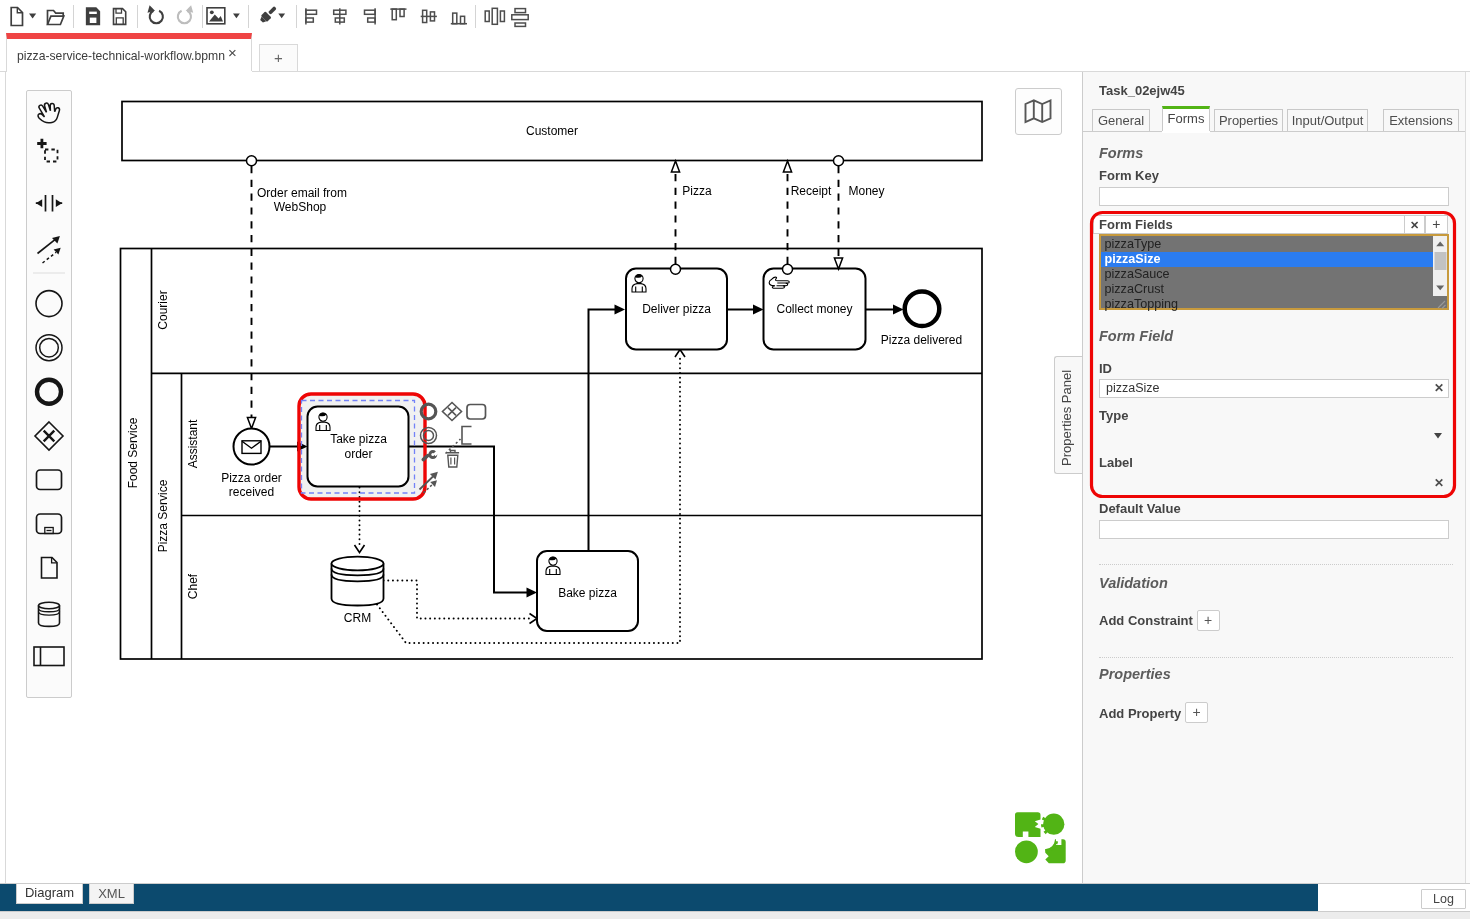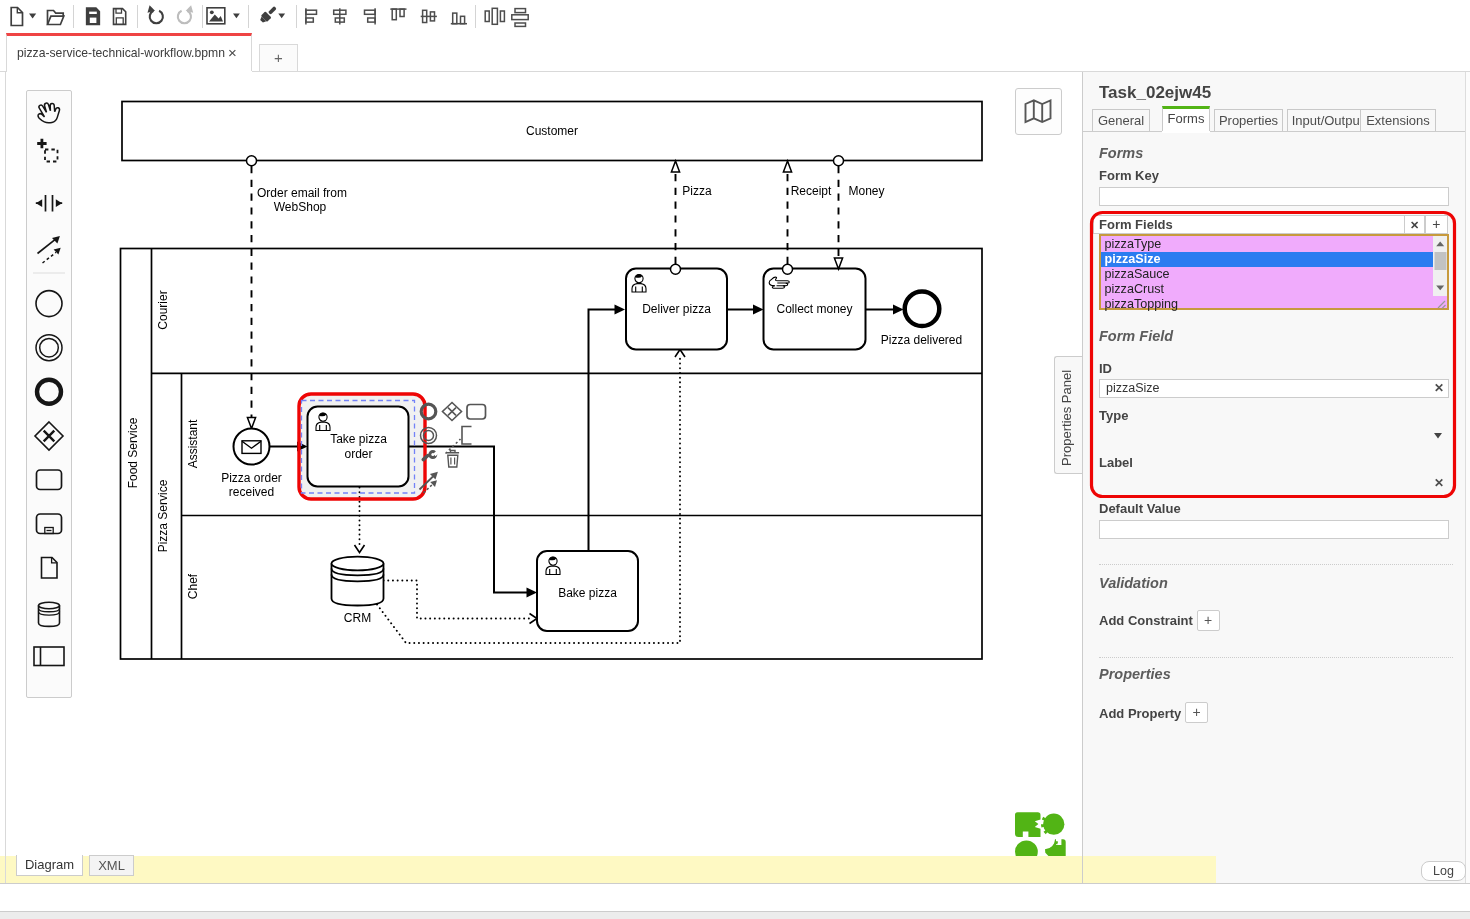--- a/index.html
+++ b/index.html
@@ -1,41 +1,41 @@
 <!DOCTYPE html>
 <html><head>
 <meta charset="utf-8">
 <style>
 *{margin:0;padding:0;box-sizing:border-box}
 html,body{width:1470px;height:919px;overflow:hidden;background:#fff}
 #app{position:relative;width:1470px;height:919px;font-family:"Liberation Sans",sans-serif;background:#fff;overflow:hidden}
 .a{position:absolute}
 svg{display:block}
 .sep{position:absolute;top:5px;width:1px;height:23px;background:#d4d4d4}
-#tabbar .tab1{position:absolute;left:6px;top:33px;width:246px;height:39px;background:#fff;border-left:1px solid #d9d9d9;border-right:1px solid #d9d9d9;border-top:3px solid #ef4444}
+#tabbar .tab1{position:absolute;left:6px;top:33px;width:246px;height:39px;background:#fff;border-left:1px solid #d9d9d9;border-right:1px solid #d9d9d9;border-top:6px solid #ef4444}
 #tabbar .tab1 span{position:absolute;left:10px;top:10px;font-size:12.2px;color:#3c3c3c}
 #tabbar .tabx{position:absolute;left:228px;top:44px;font-size:15px;color:#4a4a4a;font-family:"Liberation Sans",sans-serif}
 #tabbar .tabplus{position:absolute;left:259px;top:44px;width:39px;height:28px;background:#fbfbfb;border:1px solid #d9d9d9;border-bottom:none;color:#666;font-size:15px;text-align:center;line-height:26px}
 #tabline{position:absolute;top:71px;left:0;width:1470px;height:1px;background:#d9d9d9}
 #tabline2{position:absolute;top:71px;left:7px;width:245px;height:1px;background:#fff}
 #contentL{position:absolute;left:5px;top:72px;width:1px;height:811px;background:#d9d9d9}
 #contentB{position:absolute;left:0px;top:883px;width:1470px;height:1px;background:#ccc}
 #panelsep{position:absolute;left:1082px;top:72px;width:1px;height:811px;background:#ccc}
 #panel{position:absolute;left:1083px;top:72px;width:387px;height:811px;background:#f8f8f8;font-family:"Liberation Sans",sans-serif}
 #panel .lbl{position:absolute;font-size:13px;font-weight:bold;color:#444}
 #panel .sect{position:absolute;font-size:14.5px;font-weight:bold;font-style:italic;color:#5c5c5c}
 #panel .inp{position:absolute;background:#fff;border:1px solid #ccc;font-size:12.5px;color:#333;line-height:17px;padding-left:6px}
 #panel .clr{position:absolute;color:#4d4d4d;font-size:12px;font-weight:bold}
 #panel .ptab{position:absolute;top:36.5px;height:23px;border:1px solid #c9c9c9;font-size:13px;color:#4d4d4d;text-align:center;line-height:21px;background:#f8f8f8}
 #panel .ptabA{position:absolute;top:34px;height:27px;border:1px solid #c9c9c9;border-top:3px solid #52b415;border-bottom:none;font-size:13px;color:#444;text-align:center;line-height:20px;background:#fff;z-index:3}
 #panel .dotl{position:absolute;left:16px;width:354px;border-top:1px dotted #ccc}
 #panel .plus{position:absolute;width:23px;height:21px;background:#fff;border:1px solid #ccc;border-radius:2px;color:#555;font-size:14px;text-align:center;line-height:19px}
-#bottom{position:absolute;left:0;top:856px;width:1216px;height:27px;background:#fef9c3}
+#bottom{position:absolute;left:0;top:884px;width:1318px;height:27px;background:#0c4a6e}
 #bottom .btab{position:absolute;top:-1px;height:21px;font-size:13px;text-align:center}
-#log{position:absolute;left:1421px;top:5px;width:45px;height:20px;background:#fff;border:1px solid #ccc;border-radius:8px;font-size:12.5px;color:#444;text-align:center;line-height:18px}
+#log{position:absolute;left:1421px;top:5px;width:45px;height:20px;background:#fff;border:1px solid #ccc;border-radius:1px;font-size:12.5px;color:#444;text-align:center;line-height:18px}
 #bstrip{position:absolute;left:0;top:911px;width:1470px;height:8px;background:#ececec;border-top:1px solid #ccc}
 #palette{position:absolute;left:26px;top:90px;width:46px;height:608px;background:#fbfbfb;border:1px solid #ccc;border-radius:2px}
 #minimapbtn{position:absolute;left:1015px;top:87.5px;width:47px;height:47px;background:#fdfdfd;border:1px solid #ccc;border-radius:3px}
 #propstab{position:absolute;left:1054px;top:356px;width:29px;height:118px;background:#f8f8f8;border:1px solid #ccc;border-right:none;border-radius:3px 0 0 3px}
 #propstab span{position:absolute;left:4px;top:109px;font-size:13px;color:#444;white-space:nowrap;transform:rotate(-90deg);transform-origin:0 0}
 </style>
 </head>
 <body>
 <div id="app">
   <svg class="a" style="left:0;top:0" width="560" height="33" viewBox="0 0 560 33">
@@ -306,37 +306,37 @@
   </div>
   <div id="minimapbtn">
     <svg width="44" height="45" viewBox="0 0 44 45">
       <path d="M9.5,15 l8.3,-3.6 l8.4,3.6 l8.3,-3.6 v18 l-8.3,3.6 l-8.4,-3.6 l-8.3,3.6 z M17.8,11.4 v17.8 M26.2,15 v17.8" fill="none" stroke="#575757" stroke-width="1.9"></path>
     </svg>
   </div>
   <div id="propstab">
       <span>Properties Panel</span>
     </div>
   <div id="panel">
-    <div class="a" style="left:16px;top:11px;font-size:17px;font-weight:bold;color:#444">Task_02ejw45</div>
+    <div class="a" style="left:16px;top:11px;font-size:13px;font-weight:bold;color:#444">Task_02ejw45</div>
     <div class="ptab" style="left:9px;width:58px">General</div>
     <div class="ptabA" style="left:79px;width:48px">Forms</div>
     <div class="ptab" style="left:131px;width:69px">Properties</div>
     <div class="ptab" style="left:204px;width:81px">Input/Output</div>
-    <div class="ptab" style="left:277px;width:76px">Extensions</div>
+    <div class="ptab" style="left:300px;width:76px">Extensions</div>
     <div class="a" style="left:0;top:59px;width:387px;height:1px;background:#ccc"></div>
     <div class="a" style="left:79px;top:59px;width:48px;height:2px;background:#fff;z-index:4"></div>
     <div class="sect" style="left:16px;top:73px">Forms</div>
     <div class="lbl" style="left:16px;top:96px">Form Key</div>
     <div class="inp" style="left:16px;top:114.5px;width:350px;height:19px"></div>
 
     <div class="a" style="left:9.5px;top:142.5px;width:344px;height:19px;background:#fff;border:1px solid #ccc"></div>
     <div class="lbl" style="left:16px;top:145px">Form Fields</div>
     <div class="a" style="left:321px;top:142.5px;width:21px;height:19px;background:#fff;border:1px solid #ccc;font-size:11px;font-weight:bold;color:#444;text-align:center;line-height:18px">✕</div>
     <div class="a" style="left:342px;top:142.5px;width:22.5px;height:19px;background:#fff;border:1px solid #ccc;font-size:14px;color:#444;text-align:center;line-height:16px">+</div>
-    <div class="a" style="left:15.5px;top:162px;width:350px;height:76px;background:#f0abfc;border:2px solid #c79a3d">
+    <div class="a" style="left:15.5px;top:162px;width:350px;height:76px;background:#737373;border:2px solid #c79a3d">
       <div class="a" style="left:4px;top:1px;font-size:12.6px;color:#222">pizzaType</div>
       <div class="a" style="left:0px;top:16px;width:332px;height:15px;background:#2b7cf0;color:#fff;font-size:12.6px;font-weight:bold"><span style="margin-left:4px">pizzaSize</span></div>
       <div class="a" style="left:4px;top:31px;font-size:12.6px;color:#222">pizzaSauce</div>
       <div class="a" style="left:4px;top:46px;font-size:12.6px;color:#222">pizzaCrust</div>
       <div class="a" style="left:4px;top:60.5px;font-size:12.6px;color:#222">pizzaTopping</div>
       <div class="a" style="left:332px;top:0;width:14.5px;height:60px;background:#f0f0f0"></div>
       <svg class="a" style="left:332px;top:0" width="15" height="76" viewBox="0 0 15 76">
         <polygon points="3.2,10.2 11.2,10.2 7.2,5.4" fill="#666"></polygon>
         <rect x="1.5" y="16" width="12" height="18" fill="#c2c2c2"></rect>
         <polygon points="3.2,49.5 11.2,49.5 7.2,54.3" fill="#666"></polygon>

